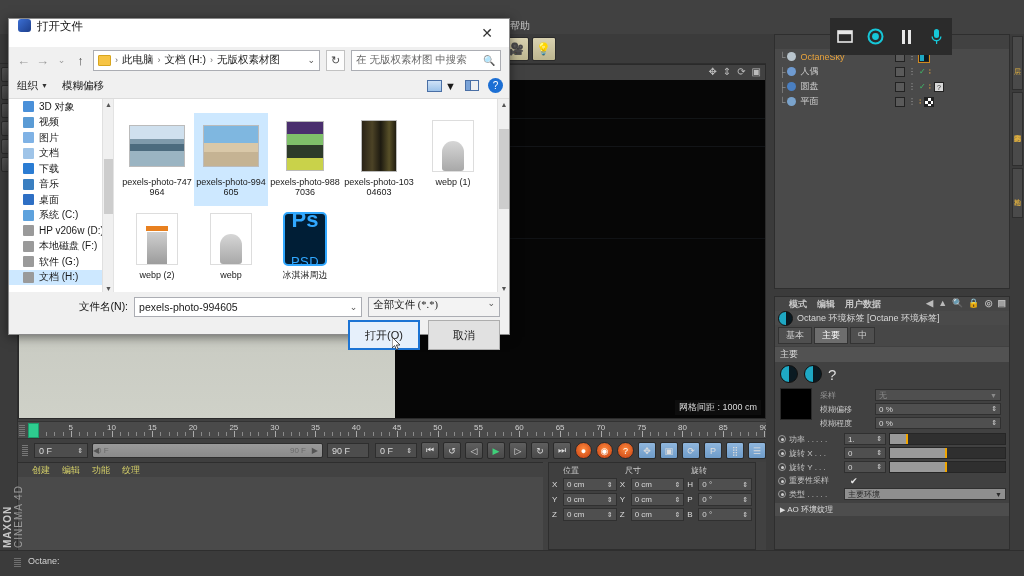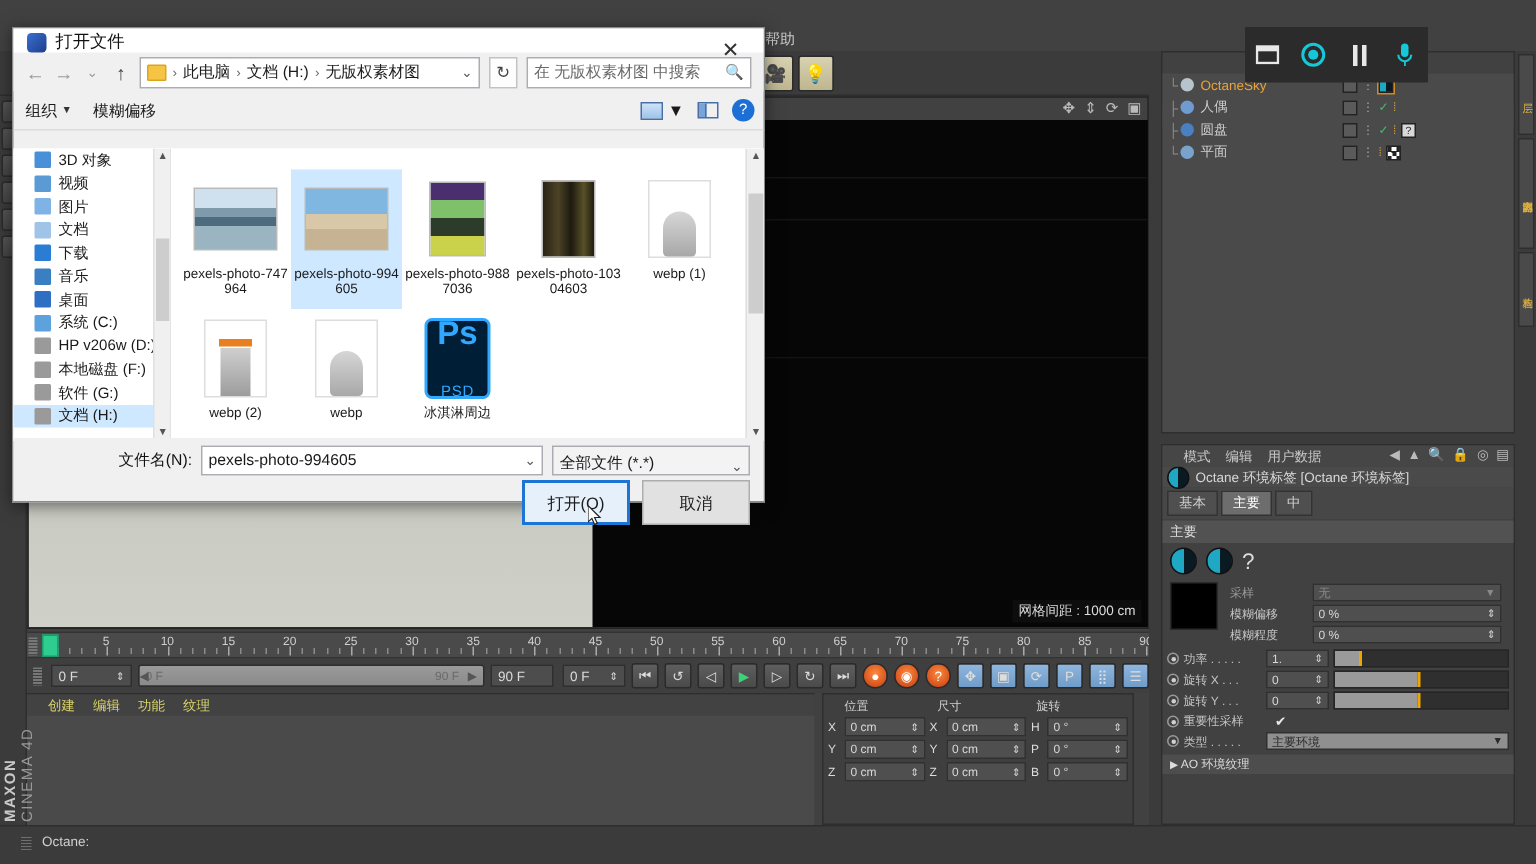--- a/index.html
+++ b/index.html
@@ -151,21 +151,21 @@
   .om-row .nm { color:#cfcfcf; }
   .om-row.sel .nm { color:#e8a33d; }
   .om-tree { color:#8e8e8e; margin-right:2px; font-size:9px; }
   .om-dot { width:9px; height:9px; border-radius:50%; margin-right:4px; }
   .om-tags { position:absolute; left:120px; display:flex; gap:3px; align-items:center; }
   .tagbox { width:10px; height:10px; border:1px solid #222; }
 
   .attr-mgr { position:absolute; left:8px; top:262px; right:14px; bottom:0;
               background:#414141; border:1px solid #2e2e2e; }
   .am-menu { height:14px; display:flex; align-items:center; gap:10px; font-size:9px;
-             color:#c8c8c8; padding-left:14px; background:#464646; position:relative;}
+             color:#c8c8c8; padding-left:14px; background:#464646; position:relative;font-weight:bold;}
   .am-icons { position:absolute; right:3px; top:1px; display:flex; gap:5px; font-size:9px; color:#bbb; }
   .am-title { height:14px; display:flex; align-items:center; gap:4px; font-size:9px;
               color:#d8d8d8; padding-left:3px; background:#4a4a4a; }
   .am-tabs { display:flex; gap:2px; padding:2px 3px; background:#474747; }
   .am-tab { font-size:9px; color:#d0d0d0; padding:1px 7px; background:#4f4f4f;
             border:1px solid #333; }
   .am-tab.active { background:#6d6d6d; color:#fff; }
   .am-section { background:#525252; font-size:9px; color:#ddd; padding:1px 5px; margin-top:1px; }
   .am-row { display:flex; align-items:center; gap:3px; font-size:8px; color:#c8c8c8;
             padding:1px 3px; }
@@ -212,21 +212,21 @@
               background:#2b2b2b; display:flex; align-items:center;
               justify-content:space-around; z-index: 40; }
   .rec-ic { width:18px; height:18px; display:flex; align-items:center; justify-content:center; }
 
   
   .dialog {
     position:absolute; left:8px; top:18px; width:502px; height:317px;
     background:#f0f0f0; border:1px solid #8a8a8a; box-shadow: 0 2px 10px rgba(0,0,0,.5);
     z-index: 50; font-size:11px; color:#1a1a1a;
   }
-  .dlg-title { height:16px; display:flex; align-items:flex-end; gap:6px; padding-left:9px;
+  .dlg-title { height:28px; display:flex; align-items:flex-start; gap:6px; padding-left:9px;
                background:#ffffff; position:relative; }
   .dlg-title .t { font-size:11.5px; color:#111; }
   .dlg-icon { width:13px; height:13px; border-radius:3px;
               background:linear-gradient(135deg,#3b6fd4,#1d3e8a); }
   .dlg-close { position:absolute; right:0; top:0; width:44px; height:28px;
                display:flex; align-items:center; justify-content:center;
                font-size:14px; color:#333; }
   .dlg-nav { height:26px; display:flex; align-items:center; gap:6px; padding:0 8px; background:#f0f0f0;}
   .navarrow { color:#9a9a9a; font-size:13px; width:13px; text-align:center; }
   .navarrow.on { color:#4a4a4a; }
@@ -279,34 +279,34 @@
                   border-left:1px solid #e0e0e0; }
   .fs-thumb { position:absolute; left:1px; top:30px; width:10px; height:80px; background:#cdcdcd; }
 
   .dlg-bottom { position:absolute; left:0; bottom:0; right:0; height:42px; background:#f0f0f0; }
   .fn-row { display:flex; align-items:center; gap:6px; padding:5px 9px 0 9px; }
   .fn-label { font-size:10.5px; color:#111; }
   .fn-input { width:232px; height:20px; background:#fff; border:1px solid #abadb3;
               display:flex; align-items:center; padding:0 4px; font-size:10.5px; }
   .fn-input .drop { margin-left:auto; color:#555; font-size:9px; }
   .fn-filter { width:134px; height:20px; background:#f3f3f3; border:1px solid #abadb3;
-               display:flex; align-items:flex-end; padding:0 4px; font-size:10.5px; }
+               display:flex; align-items:flex-start; padding:0 4px; font-size:10.5px;font-family:Liberation Serif, serif; }
   .fn-filter .drop { margin-left:auto; color:#555; font-size:9px; }
   .btn-row { display:flex; justify-content:flex-end; gap:8px; padding:3px 9px 0 0; }
   .dlg-btn { width:72px; height:30px; font-size:11px; background:#e1e1e1;
              border:1px solid #adadad; display:flex; align-items:center; justify-content:center; }
   .dlg-btn.primary { border:2px solid #1c74d4; background:#e6f0fb; }
   .cursor-ar { position:absolute; left:383px; top:318px; width:8px; height:12px; z-index:60; }
 
   
   .psicon { width:44px; height:54px; background:#001e36; border:2px solid #31a8ff;
             border-radius:5px; display:flex; flex-direction:column;
             align-items:center; justify-content:center; color:#31a8ff; }
   .psicon .big { font-size:22px; font-weight:bold; line-height:20px; }
-  .psicon .sm { font-size:10px; letter-spacing:.5px;margin-top:24px; }
+  .psicon .sm { font-size:13px; letter-spacing:.5px;margin-top:24px; }
 </style>
 </head>
 <body>
 
 <div class="app">
 
   <div class="c4d-menubar">
     <span style="width:490px"></span>
     <span>帮助</span>
   </div>

